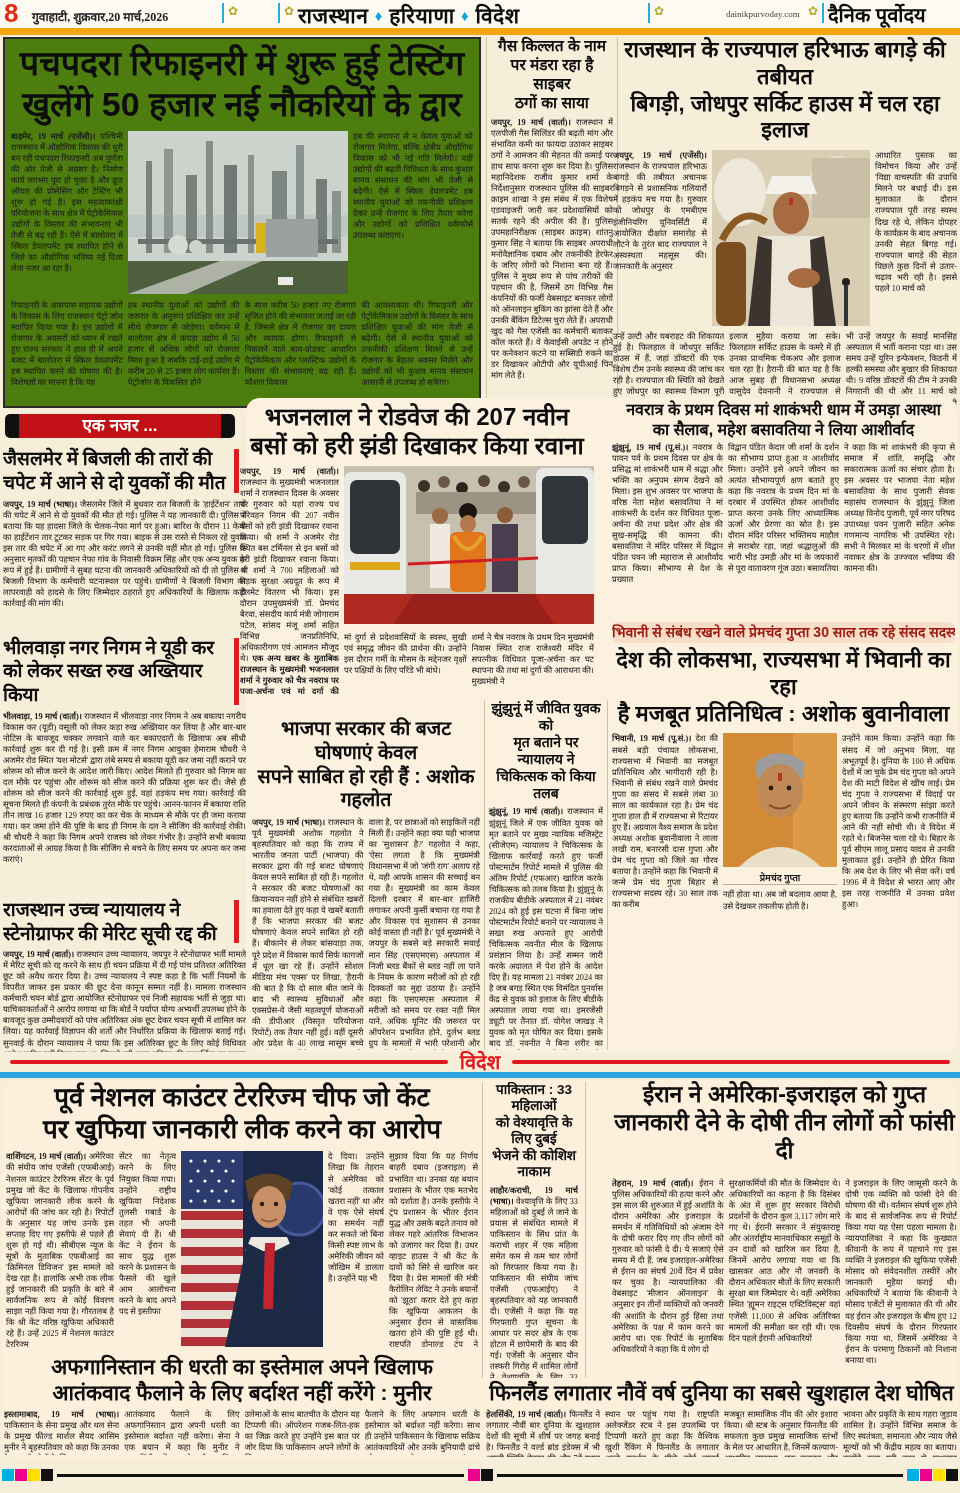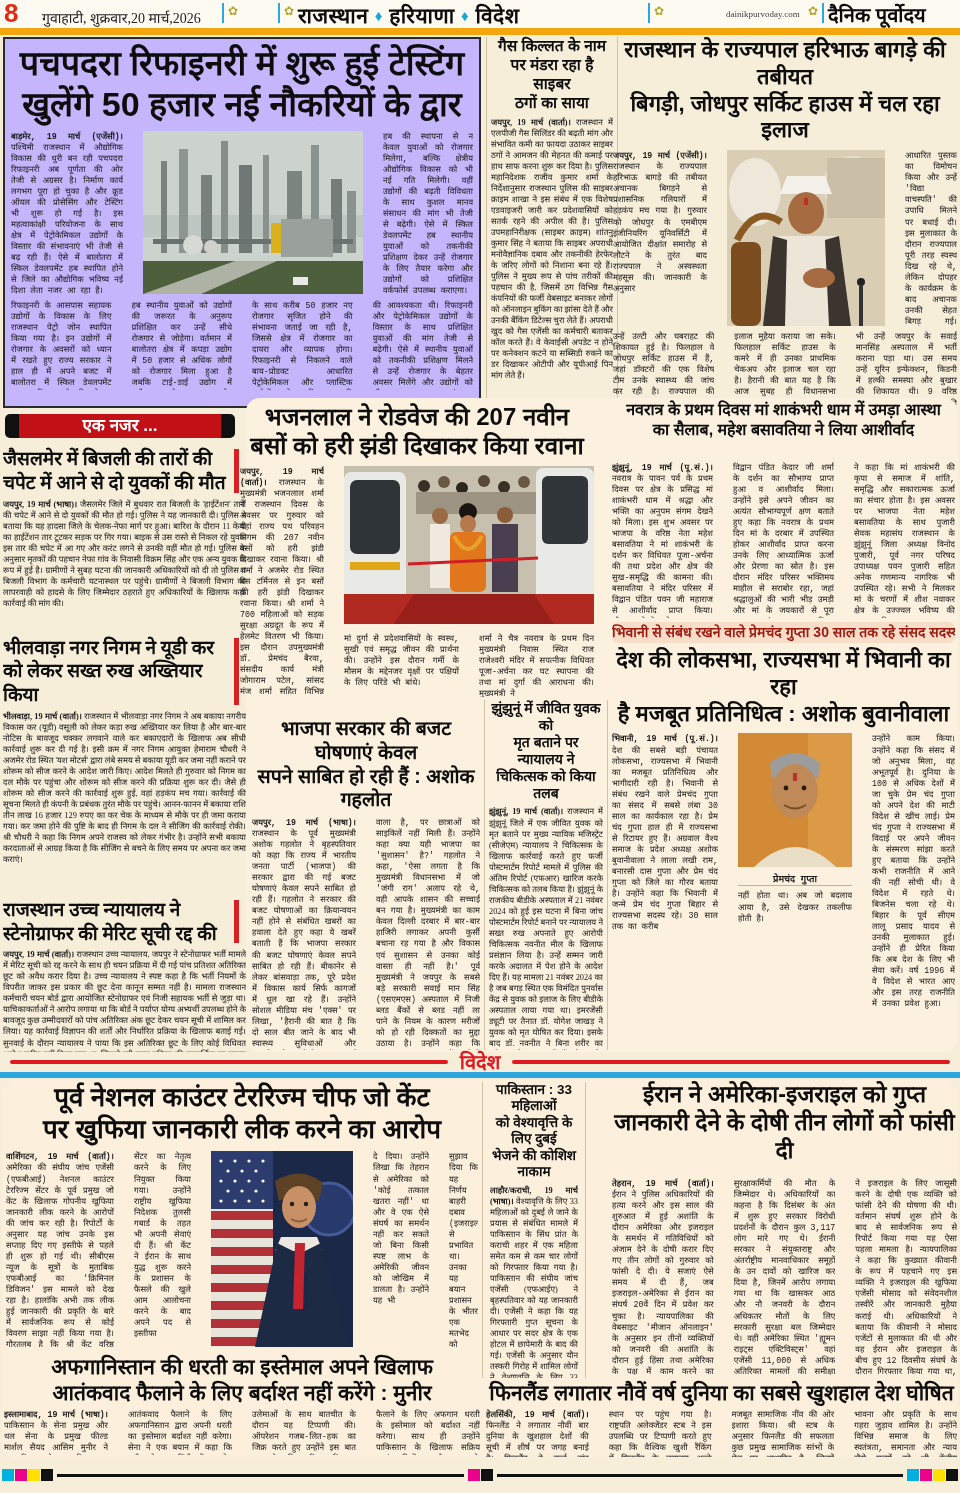--- a/index.html
+++ b/index.html
@@ -3,36 +3,36 @@
 <meta charset="utf-8">
 <style>
   html,body{margin:0;padding:0;background:#e8e0cc;}
   #page{position:relative;width:960px;height:1493px;background:#f7eeda;overflow:hidden;
         font-family:"Liberation Serif","DejaVu Serif",serif;color:#1c1c1c;}
   .abs{position:absolute;}
   
   #hdr{left:0;top:0;width:960px;height:28px;background:#fdfaf2;border-bottom:1px solid #d8cfb8;}
   .pgnum{position:absolute;left:4px;top:-2px;font-size:26px;font-weight:800;color:#e02a12;
          font-family:"Liberation Sans",sans-serif;}
-  .dateline{position:absolute;left:42px;top:8px;font-size:14px;font-weight:normal;color:#222;}
+  .dateline{position:absolute;left:32px;top:8px;font-size:12px;font-weight:bold;color:#222;}
   .secttl{position:absolute;left:298px;top:1px;font-size:21px;font-weight:800;color:#0c0c0c;
           font-family:"Liberation Sans",sans-serif;letter-spacing:0.5px;}
   .secttl .dia{color:#17a3dc;font-size:15px;vertical-align:2px;}
   .website{position:absolute;left:726px;top:9px;font-size:9px;color:#444;}
   .masthead{position:absolute;left:828px;top:1px;font-size:20px;font-weight:800;color:#0b0b0b;
             font-family:"Liberation Sans",sans-serif;}
   .flower{position:absolute;top:4px;font-size:12px;color:#b9a62e;}
   .bluebar-v{position:absolute;top:3px;width:2px;height:20px;background:#2aa9de;}
   #ybar{left:0;top:28px;width:960px;height:7px;background:#f3a60d;}
   
   .hl{margin:0;color:#0d0d0d;font-weight:800;text-align:center;white-space:pre-line;
       font-family:"Liberation Sans","DejaVu Sans",sans-serif;line-height:1.22;}
   .col{font-size:8.3px;line-height:1.33;text-align:justify;overflow:hidden;color:#191919;}
   .byline{font-weight:bold;}
-  .row{display:flex;gap:20px;font-family:Liberation Mono, monospace;}
+  .row{display:flex;gap:5px;}
   .panel{background:#fbf1de;border-radius:14px;}
   .rbar{position:absolute;right:-1px;top:2px;bottom:2px;width:5px;background:#d81f24;}
   .caption{font-size:9.5px;font-weight:bold;text-align:center;border-bottom:1px solid #bdb29a;}
   
   .eknzr-banner{height:24px;border-radius:5px;color:#fff;font-weight:800;font-size:17px;
     text-align:center;line-height:24px;font-family:"Liberation Sans",sans-serif;
     background:linear-gradient(90deg,#101010 0 14px,#c11016 14px calc(100% - 14px),#101010 calc(100% - 14px));}
   .eknzr-hl{position:relative;font-size:19px;font-weight:800;line-height:1.25;color:#0e0e0e;
             margin:9px 8px 4px 0;font-family:"Liberation Serif",serif;}
   
@@ -66,21 +66,21 @@
     <span class="secttl"><span>राजस्थान</span> <span class="dia">♦</span> <span>हरियाणा</span> <span class="dia">♦</span> <span>विदेश</span></span>
     <span class="bluebar-v" style="left:648px"></span>
     <span class="flower" style="left:654px">✿</span>
     <span class="website">dainikpurvoday.com</span>
     <span class="flower" style="left:808px">✿</span>
     <span class="bluebar-v" style="left:822px"></span>
     <span class="masthead">दैनिक पूर्वोदय</span>
   </div>
   <div class="abs" id="ybar"></div>
 
-  <div class="abs" style="left:3px;top:37px;width:478px;height:371px;border:2px solid #2b2b2b;background:#c4b5fd;box-sizing:border-box;padding:4px 6px;">
+  <div class="abs" style="left:3px;top:37px;width:478px;height:371px;border:2px solid #2b2b2b;background:#4d7c0f;box-sizing:border-box;padding:4px 6px;">
     <h1 class="hl" style="font-size:34px;">पचपदरा रिफाइनरी में शुरू हुई टेस्टिंग
 खुलेंगे 50 हजार नई नौकरियों के द्वार</h1>
     <div class="row" style="margin-top:5px;">
       <div class="col" style="width:112px;height:163px;"><span class="byline">बाड़मेर, 19 मार्च (एजेंसी)।</span> <span>पश्चिमी राजस्थान में औद्योगिक विकास की धुरी बन रही पचपदरा रिफाइनरी अब पूर्णता की ओर तेजी से अग्रसर है। निर्माण कार्य लगभग पूरा हो चुका है और क्रूड ऑयल की प्रोसेसिंग और टेस्टिंग भी शुरू हो गई है। इस महत्वाकांक्षी परियोजना के साथ क्षेत्र में पेट्रोकेमिकल उद्योगों के विस्तार की संभावनाएं भी तेजी से बढ़ रही हैं। ऐसे में बालोतरा में स्किल डेवलपमेंट हब स्थापित होने से जिले का औद्योगिक भविष्य नई दिशा लेता नजर आ रहा है।</span></div>
       <svg width="220" height="163" viewBox="0 0 220 163">
         <rect width="220" height="163" fill="#ccd2cc"></rect>
         <rect y="84" width="220" height="22" fill="#bec7c1"></rect>
         <rect x="18" y="30" width="6" height="92" fill="#7b837f"></rect>
           <rect x="36" y="18" width="9" height="104" fill="#8e9692"></rect>
         <rect x="58" y="44" width="11" height="78" fill="#79817d"></rect>
@@ -198,21 +198,21 @@
           <div class="col" style="flex:1;height:64px;">मां दुर्गा से प्रदेशवासियों के स्वस्थ, सुखी एवं समृद्ध जीवन की प्रार्थना की। उन्होंने इस दौरान गर्मी के मौसम के मद्देनजर वृक्षों पर पक्षियों के लिए परिंडे भी बांधे।</div>
           <div class="col" style="flex:1;height:64px;">शर्मा ने चैत्र नवरात्र के प्रथम दिन मुख्यमंत्री निवास स्थित राज राजेश्वरी मंदिर में सपत्नीक विधिवत पूजा-अर्चना कर घट स्थापना की तथा मां दुर्गा की आराधना की। मुख्यमंत्री ने</div>
         </div>
       </div>
     </div>
   </div>
 
   <div class="abs" style="left:612px;top:400px;width:343px;height:218px;overflow:hidden;">
     <h1 class="hl" style="font-size:16px;">नवरात्र के प्रथम दिवस मां शाकंभरी धाम में उमड़ा आस्था
 का सैलाब, महेश बसावतिया ने लिया आशीर्वाद</h1>
-    <div class="row" style="margin-top:23px;">
+    <div class="row" style="margin-top:3px;">
       <div class="col" style="flex:1;height:158px;"><span class="byline">झुंझुनूं, 19 मार्च (पू.सं.)।</span> <span>नवरात्र के पावन पर्व के प्रथम दिवस पर क्षेत्र के प्रसिद्ध मां शाकंभरी धाम में श्रद्धा और भक्ति का अनुपम संगम देखने को मिला। इस शुभ अवसर पर भाजपा के वरिष्ठ नेता महेश बसावतिया ने मां शाकंभरी के दर्शन कर विधिवत पूजा-अर्चना की तथा प्रदेश और क्षेत्र की सुख-समृद्धि की कामना की। बसावतिया ने मंदिर परिसर में विद्वान पंडित पवन जी महाराज से आशीर्वाद प्राप्त किया। सौभाग्य से देश के प्रख्यात</span></div>
       <div class="col" style="flex:1;height:158px;">विद्वान पंडित केदार जी शर्मा के दर्शन का सौभाग्य प्राप्त हुआ व आशीर्वाद मिला। उन्होंने इसे अपने जीवन का अत्यंत सौभाग्यपूर्ण क्षण बताते हुए कहा कि नवरात्र के प्रथम दिन मां के दरबार में उपस्थित होकर आशीर्वाद प्राप्त करना उनके लिए आध्यात्मिक ऊर्जा और प्रेरणा का स्रोत है। इस दौरान मंदिर परिसर भक्तिमय माहौल से सराबोर रहा, जहां श्रद्धालुओं की भारी भीड़ उमड़ी और मां के जयकारों से पूरा वातावरण गूंज उठा। बसावतिया</div>
       <div class="col" style="flex:1;height:158px;">ने कहा कि मां शाकंभरी की कृपा से समाज में शांति, समृद्धि और सकारात्मक ऊर्जा का संचार होता है। इस अवसर पर भाजपा नेता महेश बसावतिया के साथ पुजारी सेवक महासंघ राजस्थान के झुंझुनूं जिला अध्यक्ष विनोद पुजारी, पूर्व नगर परिषद उपाध्यक्ष पवन पुजारी सहित अनेक गणमान्य नागरिक भी उपस्थित रहे। सभी ने मिलकर मां के चरणों में शीश नवाकर क्षेत्र के उज्ज्वल भविष्य की कामना की।</div>
     </div>
   </div>
 
   <div class="abs bhiwani" style="left:612px;top:622px;width:343px;height:21px;">भिवानी से संबंध रखने वाले प्रेमचंद गुप्ता 30 साल तक रहे संसद सदस्य</div>
 
   <div class="abs" style="left:612px;top:647px;width:343px;height:403px;overflow:hidden;">
     <h1 class="hl" style="font-size:22px;">देश की लोकसभा, राज्यसभा में भिवानी का रहा

